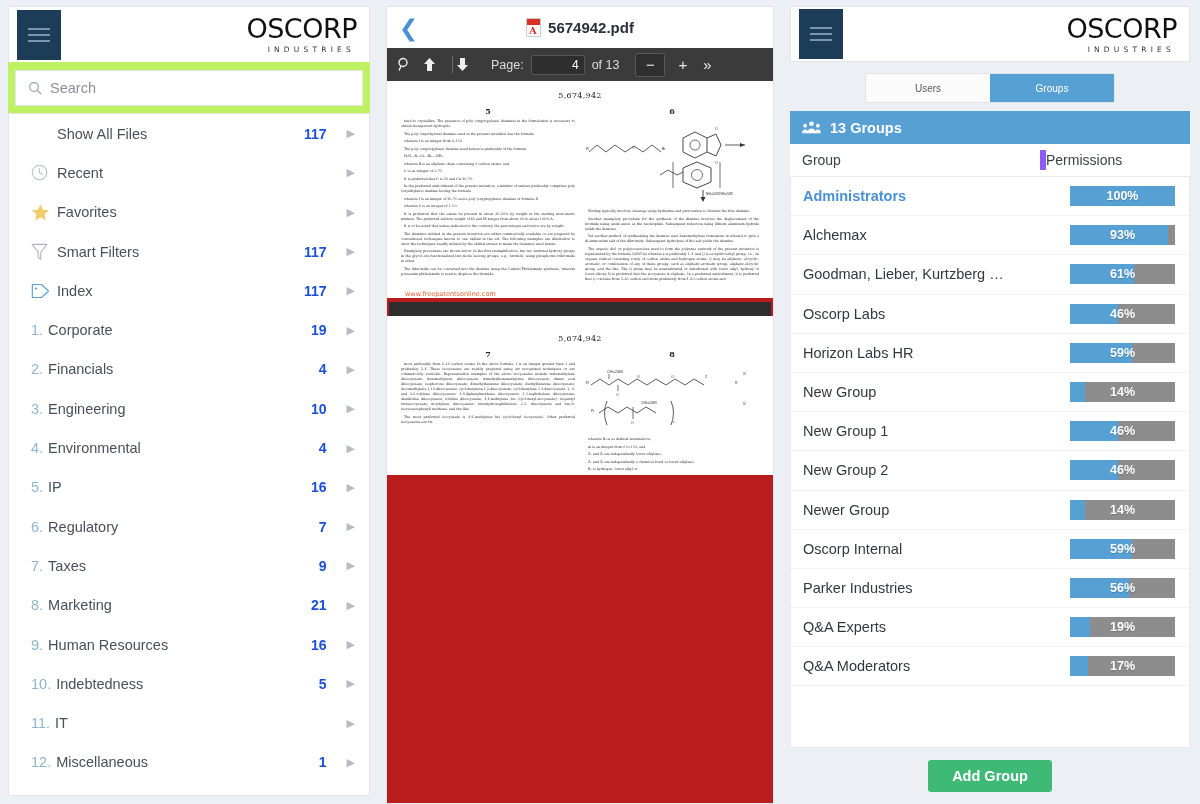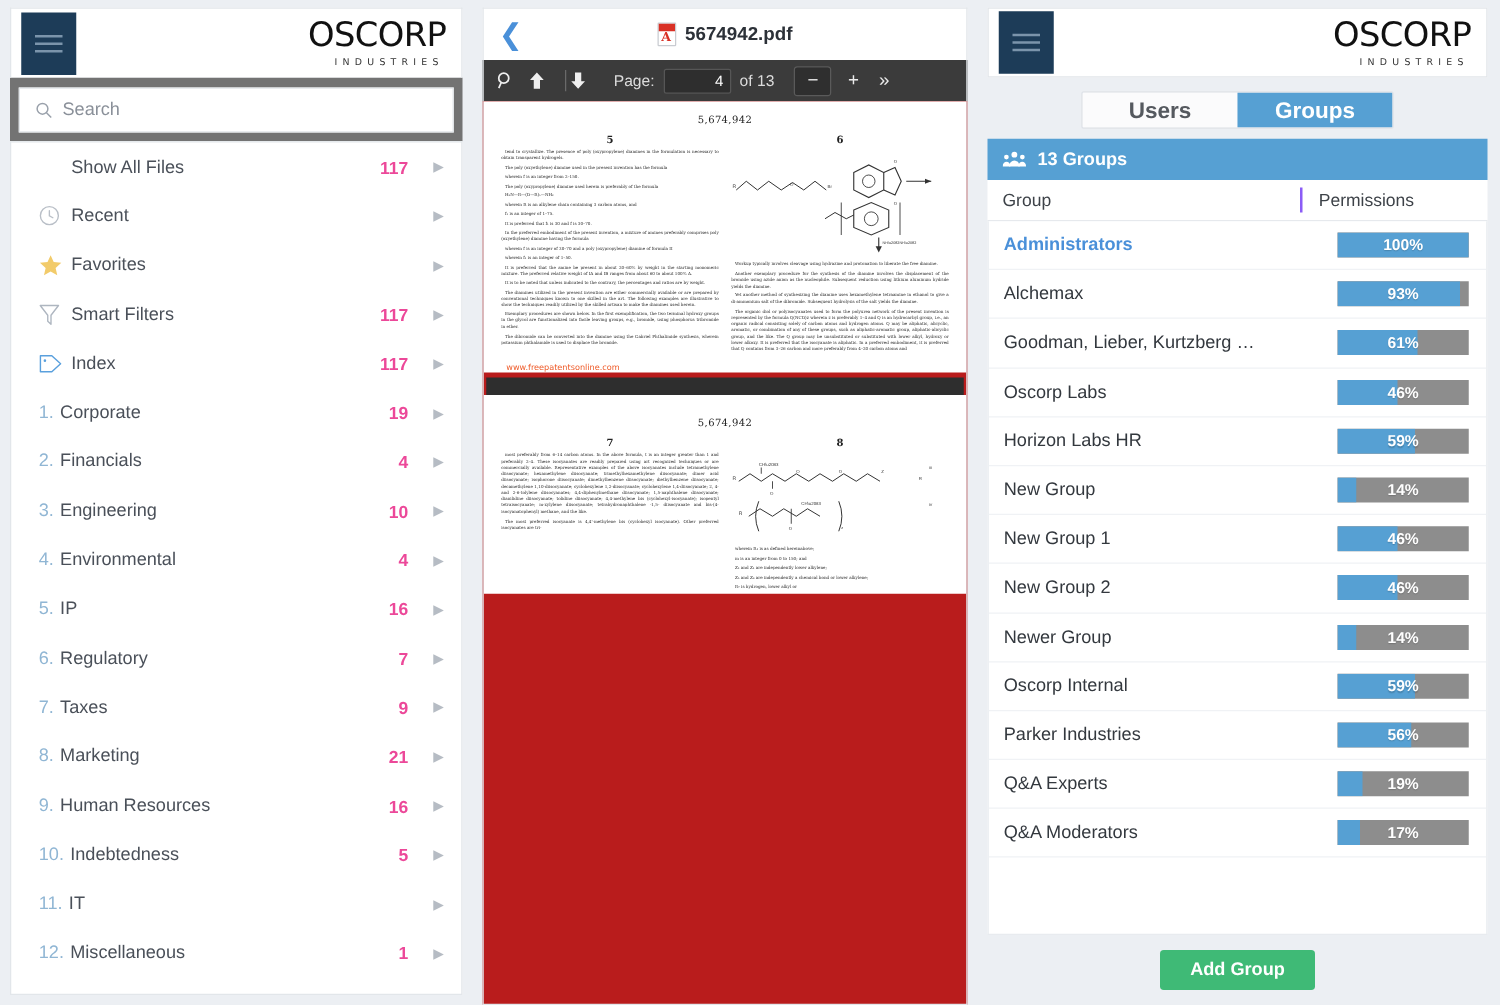--- a/index.html
+++ b/index.html
@@ -31,36 +31,36 @@
   .hamburger span { display:block; width:22px; height:2px; background:#7b94ab; }
   .logo { display:flex; flex-direction:column; align-items:flex-end; padding-right:4px; }
   .logo-main {
     font-family:"DejaVu Sans", sans-serif; font-size:27px; letter-spacing:-0.5px;
     color:#111; font-weight:400; line-height:1;
   }
   .logo-sub {
     font-size:7.5px; letter-spacing:4.2px; color:#333; margin-top:3px; padding-right:2px;
     font-family:"DejaVu Sans", sans-serif;
   }
-  .search-wrap { background:#737373; padding:8px 7px 7px 7px; }
+  .search-wrap { background:#bef264; padding:8px 7px 7px 7px; }
   .search-box {
     background:#fff; border:1px solid #e2e6ea; height:36px; display:flex; align-items:center;
     gap:8px; padding:0 12px; color:#8a9099; font-size:14.5px;
   }
   .search-box .sicon { color:#9aa1ab; font-size:14px; }
   .file-list {
     background:#fff; border:1px solid #e2e6ea; flex:1; overflow:hidden;
   }
   .frow {
     display:flex; align-items:center; height:39.3px; padding:0 14px 0 22px;
     font-size:14.5px; color:#4a5059; cursor:pointer;
   }
   .frow .ficon { width:26px; flex:0 0 26px; display:flex; align-items:center; }
   .frow .flabel { flex:1; white-space:nowrap; overflow:hidden; }
-  .frow .fcount { font-weight:bold; color:#ec4899; font-size:14px; margin-right:20px; }
+  .frow .fcount { font-weight:bold; color:#1d4ed8; font-size:14px; margin-right:20px; }
   .frow .farrow { color:#b6bcc4; font-size:11px; }
   .frow.indexed { padding-left:22px; }
   .frow .num { color:#90b6d4; margin-right:5px; }
 
   
   #mid-panel {
     width:404px; height:804px; background:#eceff3; padding:6px 8px 0 8px;
     display:flex; flex-direction:column;
   }
   .pdf-head {
@@ -119,33 +119,33 @@
   #right-panel {
     width:418px; height:804px; background:#eceff3; padding:6px 10px 8px 8px;
     display:flex; flex-direction:column;
   }
   .rbrandbar {
     background:#fff; border:1px solid #e2e6ea; height:56px; display:flex; align-items:center;
     justify-content:space-between; padding:0 8px;
   }
   .tabs-wrap { padding:11px 0 8px 0; display:flex; justify-content:center; }
   .tabs { display:flex; width:250px; height:30px; border:1px solid #dfe3e8; border-radius:2px; overflow:hidden; }
-  .tab { flex:1; display:flex; align-items:center; justify-content:center; font-size:18px;
-         cursor:pointer; background:#fbfbfc; color:#55595f;font-weight:bold; }
+  .tab { flex:1; display:flex; align-items:center; justify-content:center; font-size:10px;
+         cursor:pointer; background:#fbfbfc; color:#55595f; }
   .tab.active { background:#56a0d3; color:#fff; }
   .grpbar {
     background:#56a0d3; height:33px; display:flex; align-items:center; gap:9px;
     padding:12px 12px; color:#fff; font-weight:bold; font-size:14.5px;
   }
   .tablehead {
     background:#fff; display:flex; align-items:center; height:33px; font-size:14px; color:#3d4248;
     border-bottom:1px solid #e6e9ed;
   }
   .th-group { flex:1; padding-left:12px; }
-  .th-perm { width:150px; padding-left:13px; border-left:2px solid #8b5cf6; height:20px; line-height:20px; }
+  .th-perm { width:150px; border-left:6px solid #8b5cf6; height:20px; line-height:20px; }
   .grouplist { background:#fff; border:1px solid #e8ebef; border-top:none; flex:1; overflow:hidden; }
   .grow {
     display:flex; align-items:center; height:39.2px; border-bottom:1px solid #f0f2f5; padding:0 14px 0 12px;
     cursor:pointer;
   }
   .grow .gname { flex:1; font-size:14.5px; color:#33383e; white-space:nowrap; overflow:hidden; }
   .grow.sel .gname { color:#4a90d9; font-weight:bold; }
   .bar-track {
     width:105px; height:20px; background:#8d8d8d; position:relative; overflow:hidden; flex:0 0 105px;
   }

